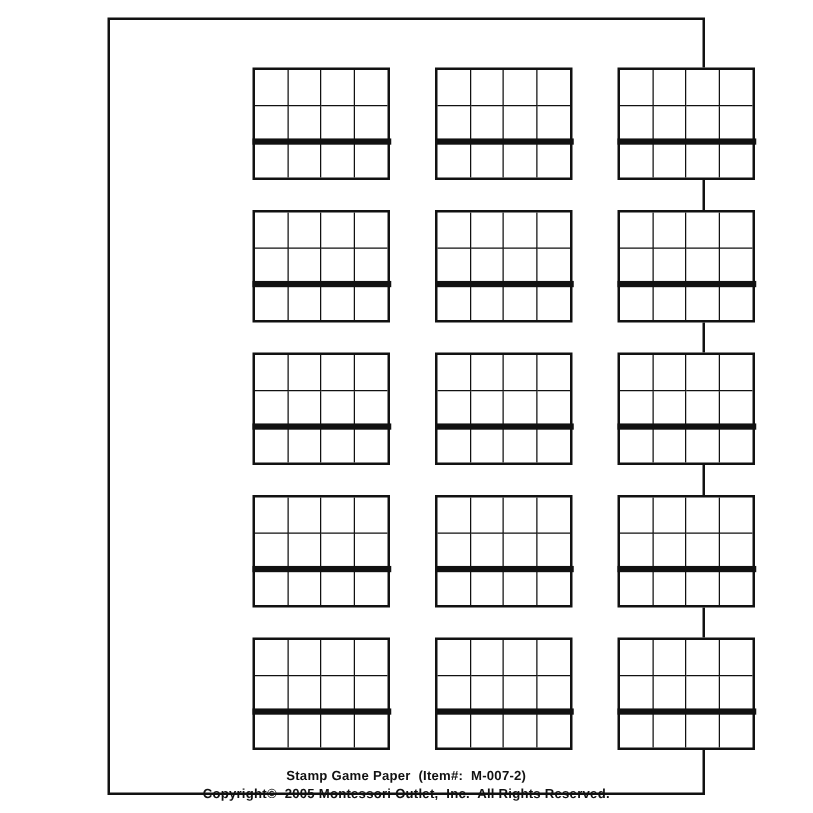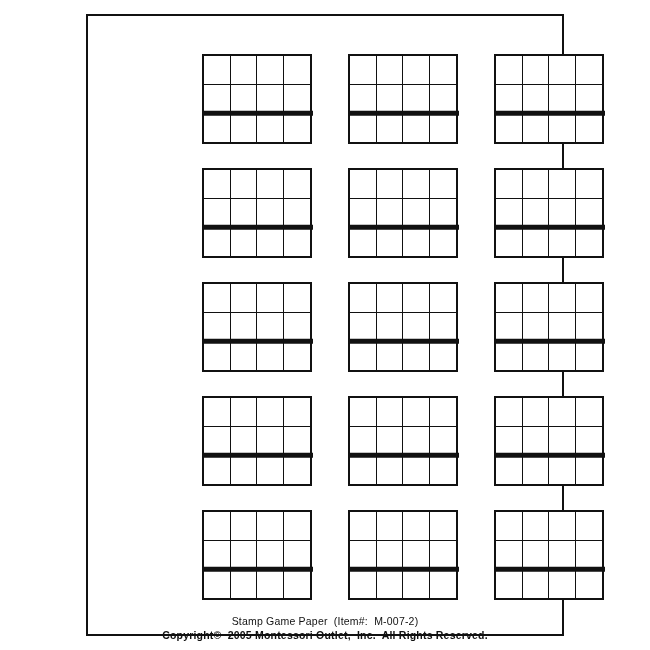--- a/index.html
+++ b/index.html
@@ -86,21 +86,21 @@
   #footer {
     position: absolute;
     left: 0;
     right: 0;
     top: 598px;
     text-align: center;
     color: #111111;
   }
   #footer .line1 {
     font-size: 10.5px;
-    font-weight: normal;
+    font-weight: bold;
     letter-spacing: 0.2px;
     line-height: 14px;
     white-space: pre;
   }
   #footer .line2 {
     font-size: 10.5px;
     font-weight: bold;
     letter-spacing: 0.2px;
     line-height: 14px;
     white-space: pre;

